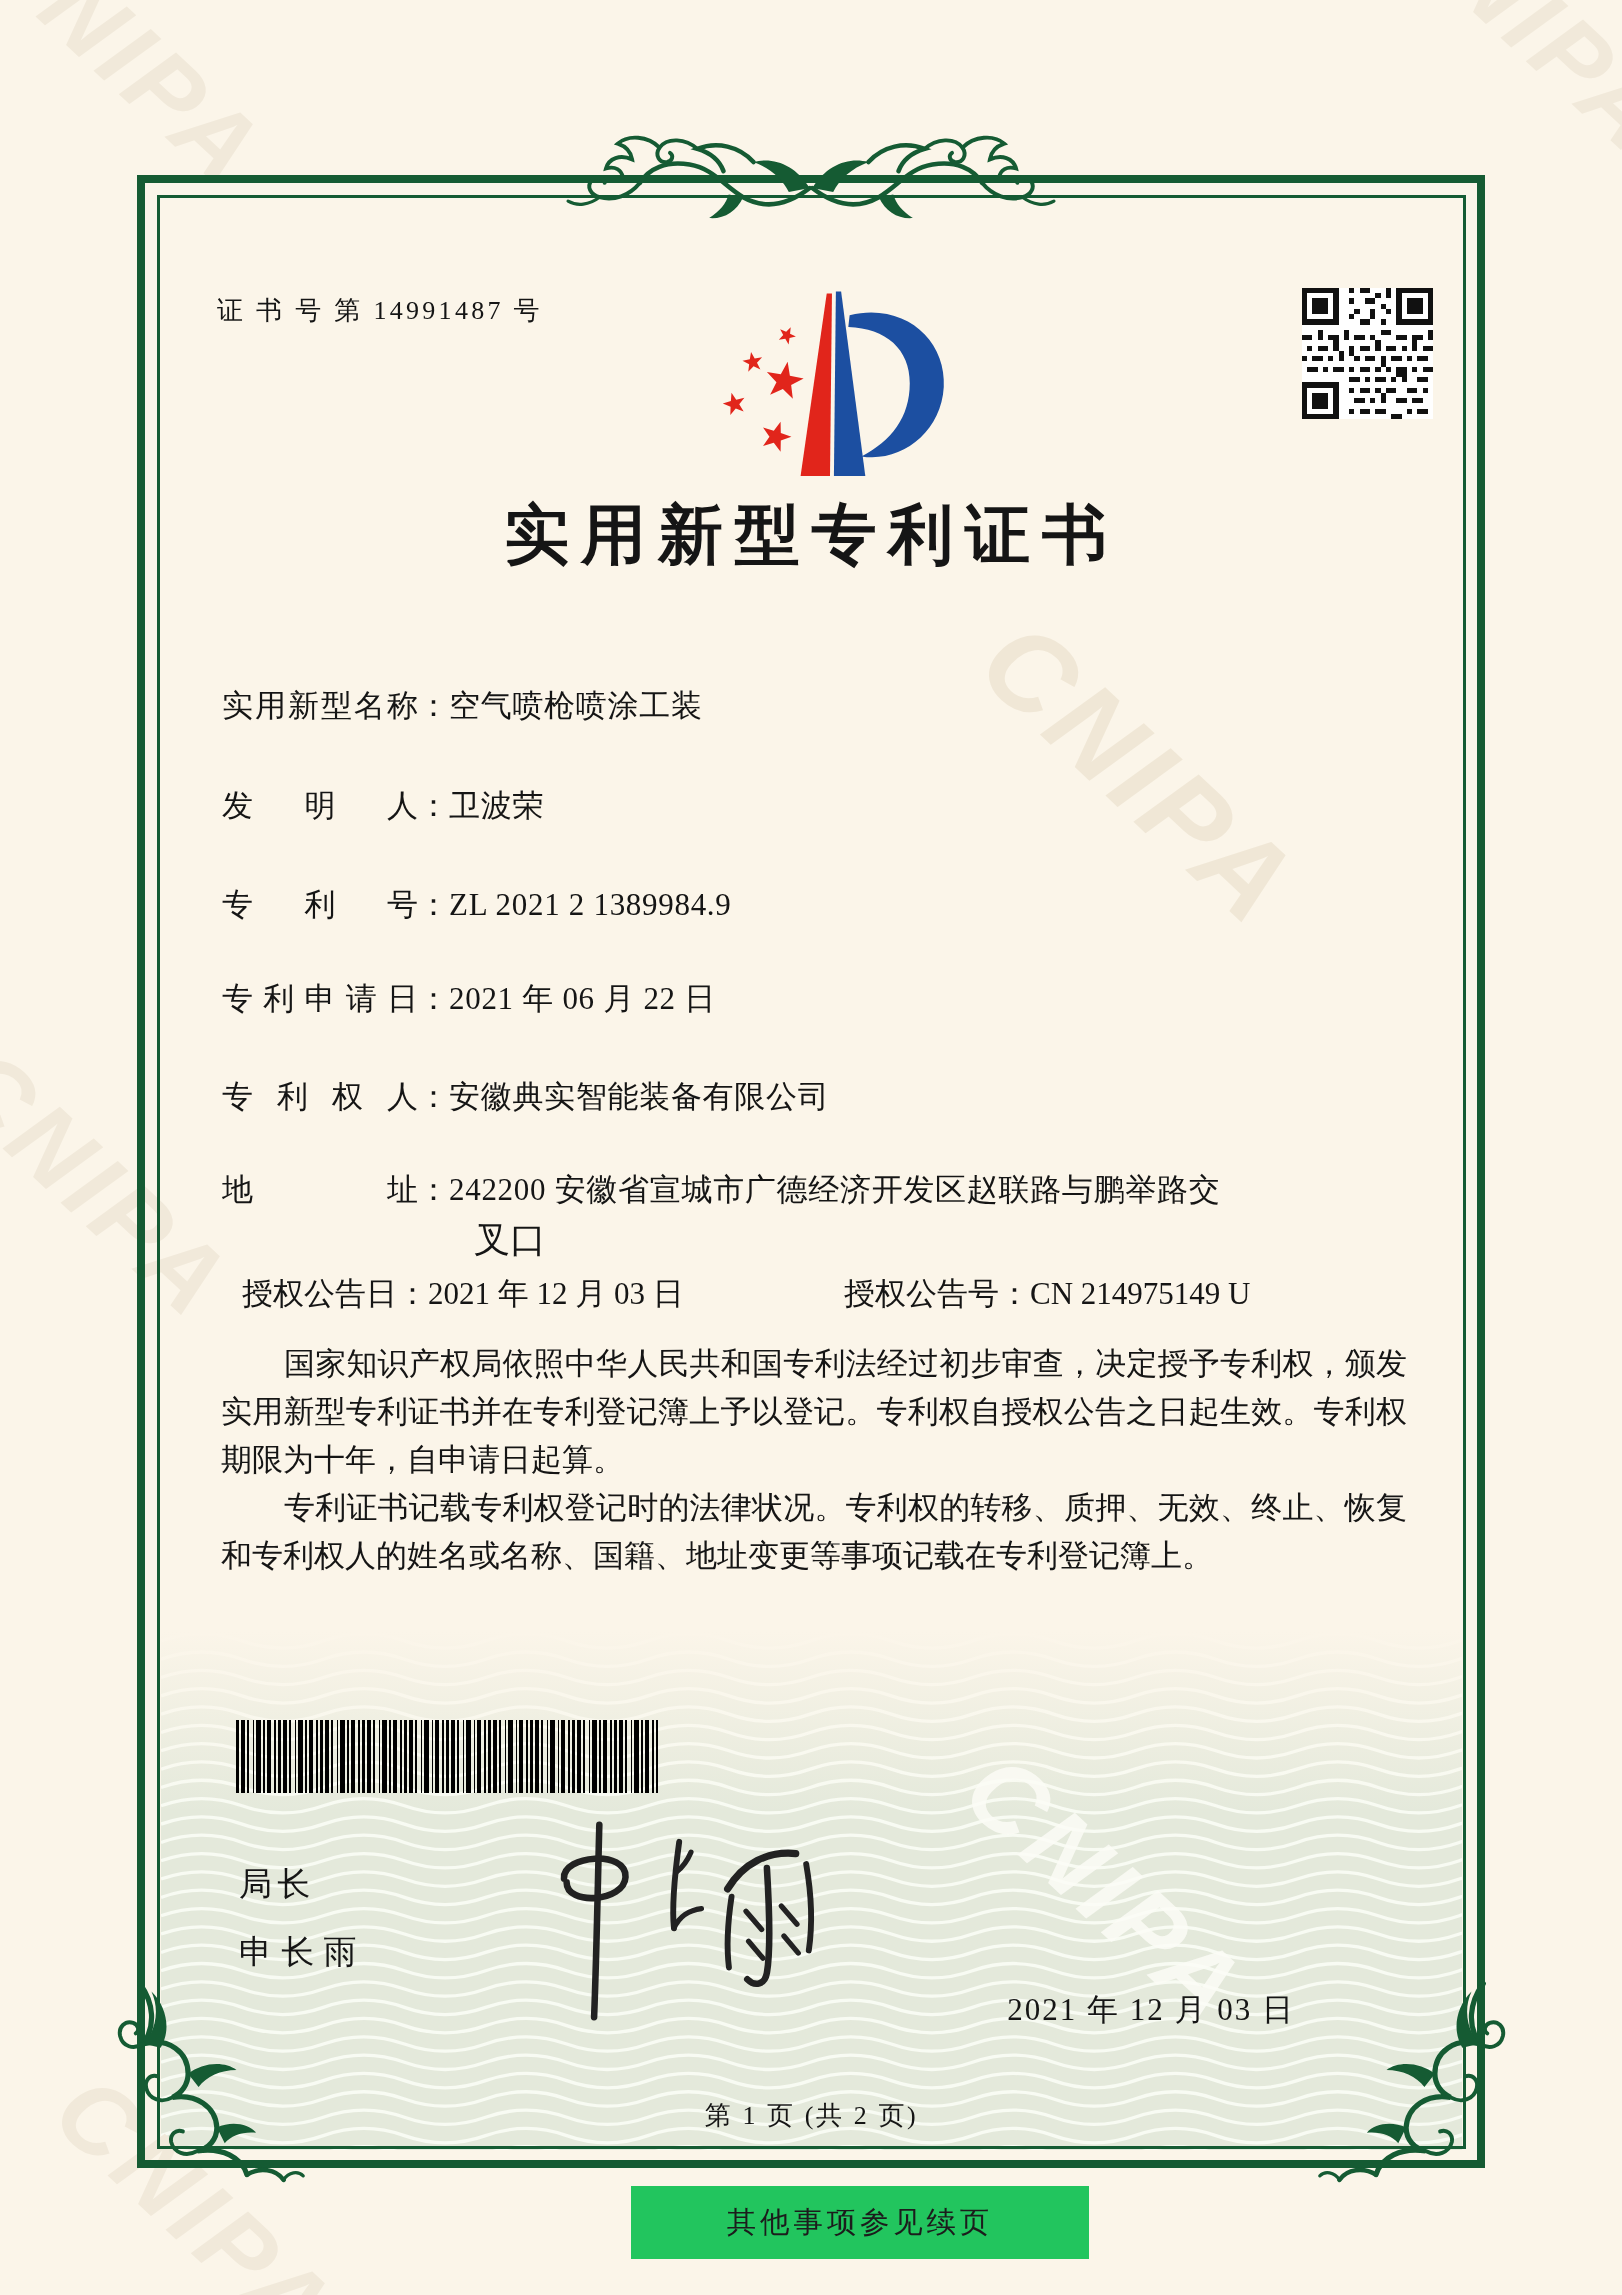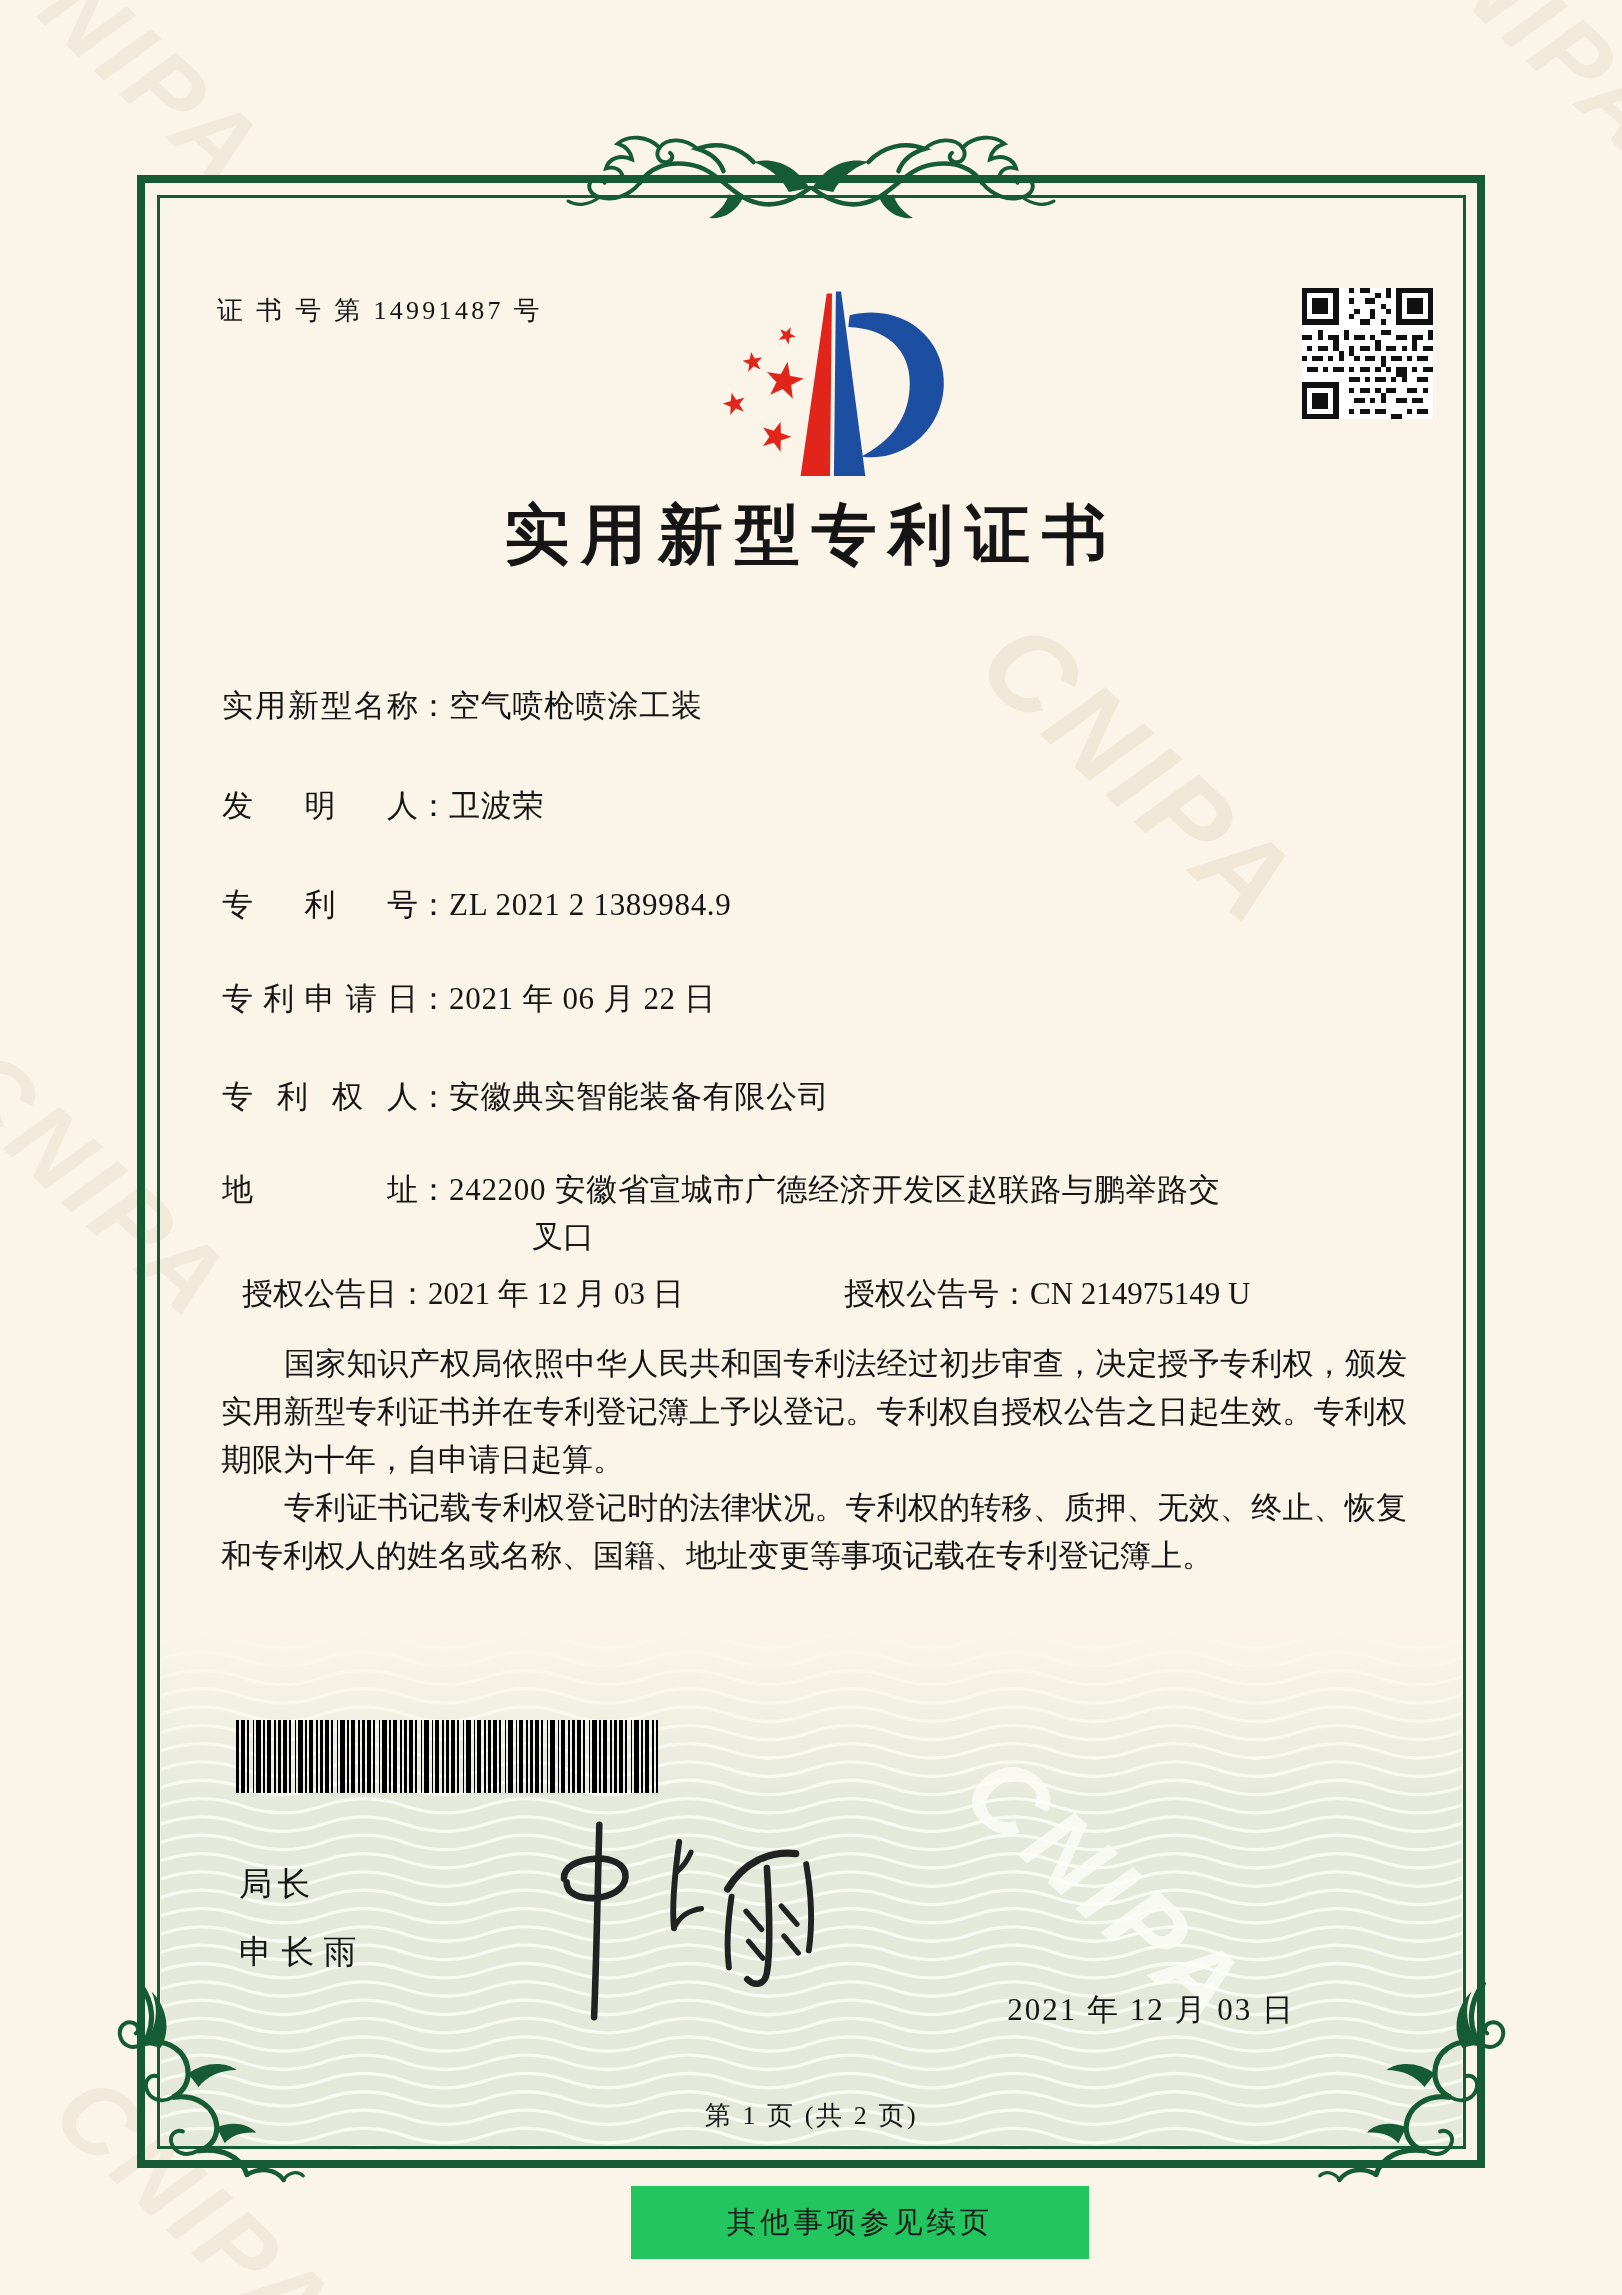--- a/index.html
+++ b/index.html
@@ -53,21 +53,21 @@
   }
 
   .row { left:222px; font-size:31px; line-height:1.2; white-space:nowrap; }
   .row .lbl {
     display:inline-block; width:196px;
     text-align:justify; text-align-last:justify; text-justify:inter-character;
     vertical-align:top;
   }
   .row .sep { display:inline-block; vertical-align:top; }
   .row .val { letter-spacing:0.7px; vertical-align:top; }
-  .addr2 { left:532px; font-size:31px;font-family:Liberation Mono, monospace; }
+  .addr2 { left:474px; font-size:36px;font-family:Liberation Mono, monospace; }
 
   .grant-pair { font-size:31px; white-space:nowrap; }
 
   .body-text {
     left:221px; top:1340px; width:1186px;
     font-size:31px; line-height:48px;
     text-align:justify;
   }
   .body-text p { margin:0; text-indent:63px; }
 

